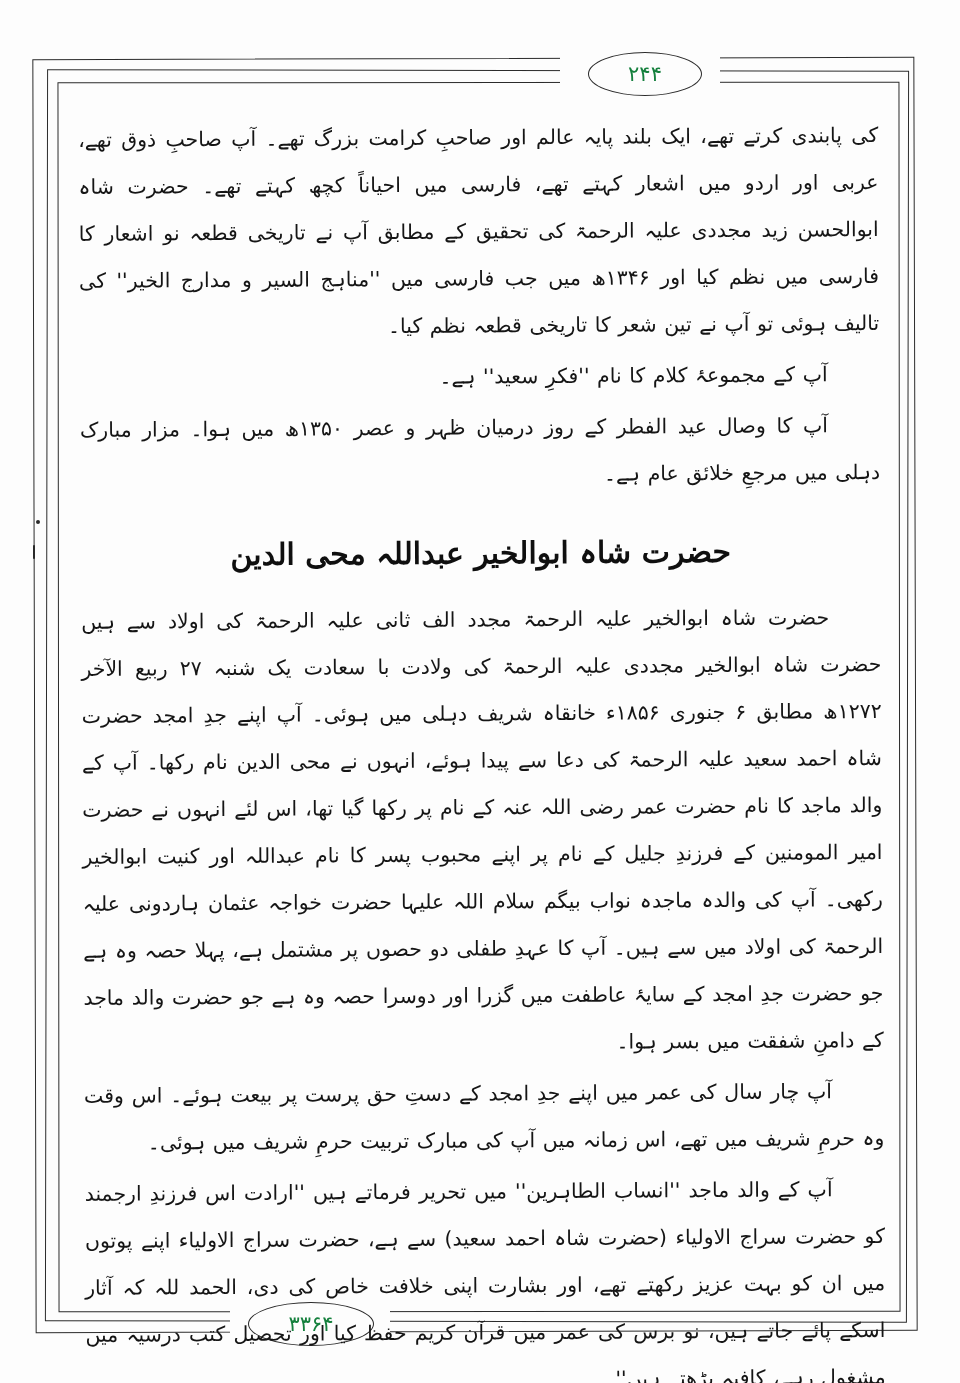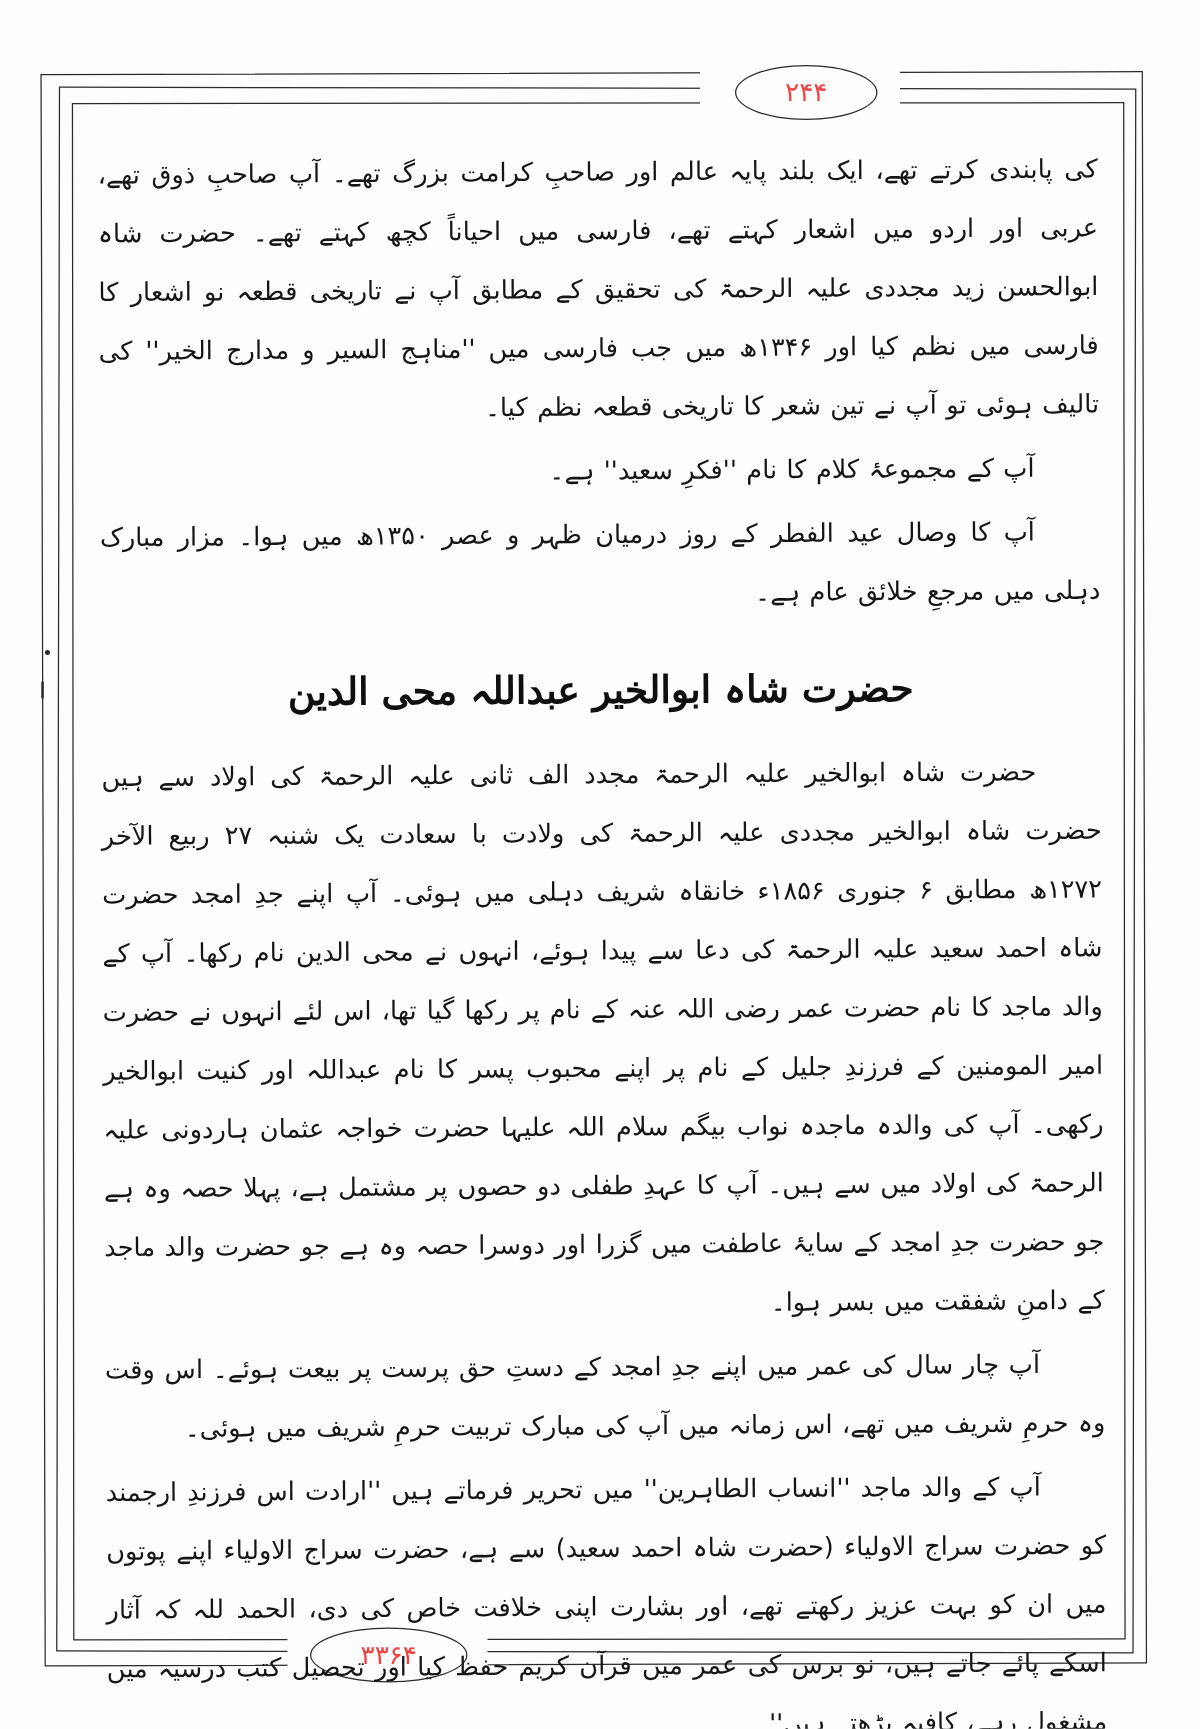--- a/index.html
+++ b/index.html
@@ -76,21 +76,21 @@
     position: absolute;
     border: 1.3px solid #2b2b2b;
     border-radius: 50%;
     display: flex;
     align-items: center;
     justify-content: center;
     background: #fdfdfd;
     font-family: "DejaVu Sans", sans-serif;
     font-size: 21px;
     letter-spacing: 1px;
-    color: #ef4444;
+    color: #15803d;
   }
   .page-oval-top {
     left: 588px;
     top: 52px;
     width: 112px;
     height: 42px;
   }
   .page-oval-bottom {
     left: 248px;
     top: 1302px;

